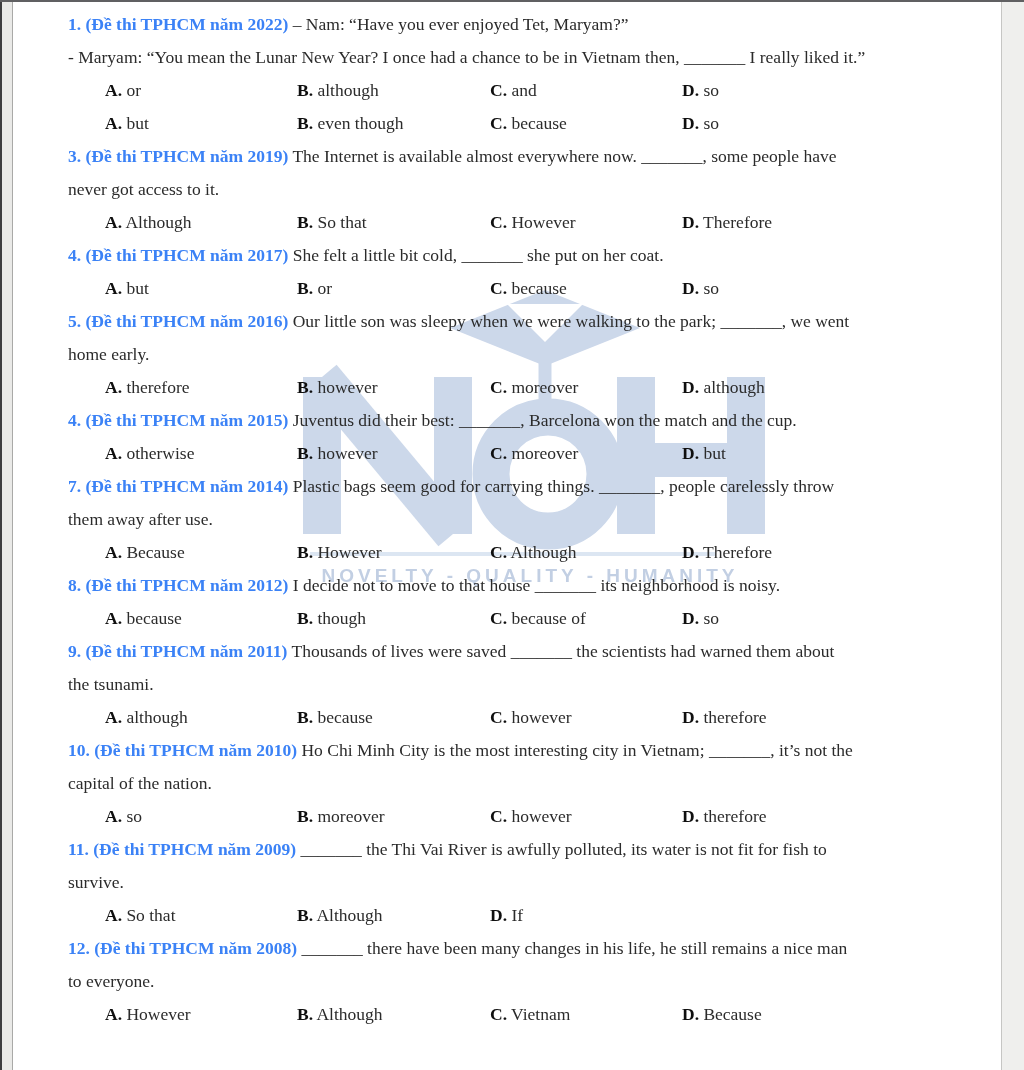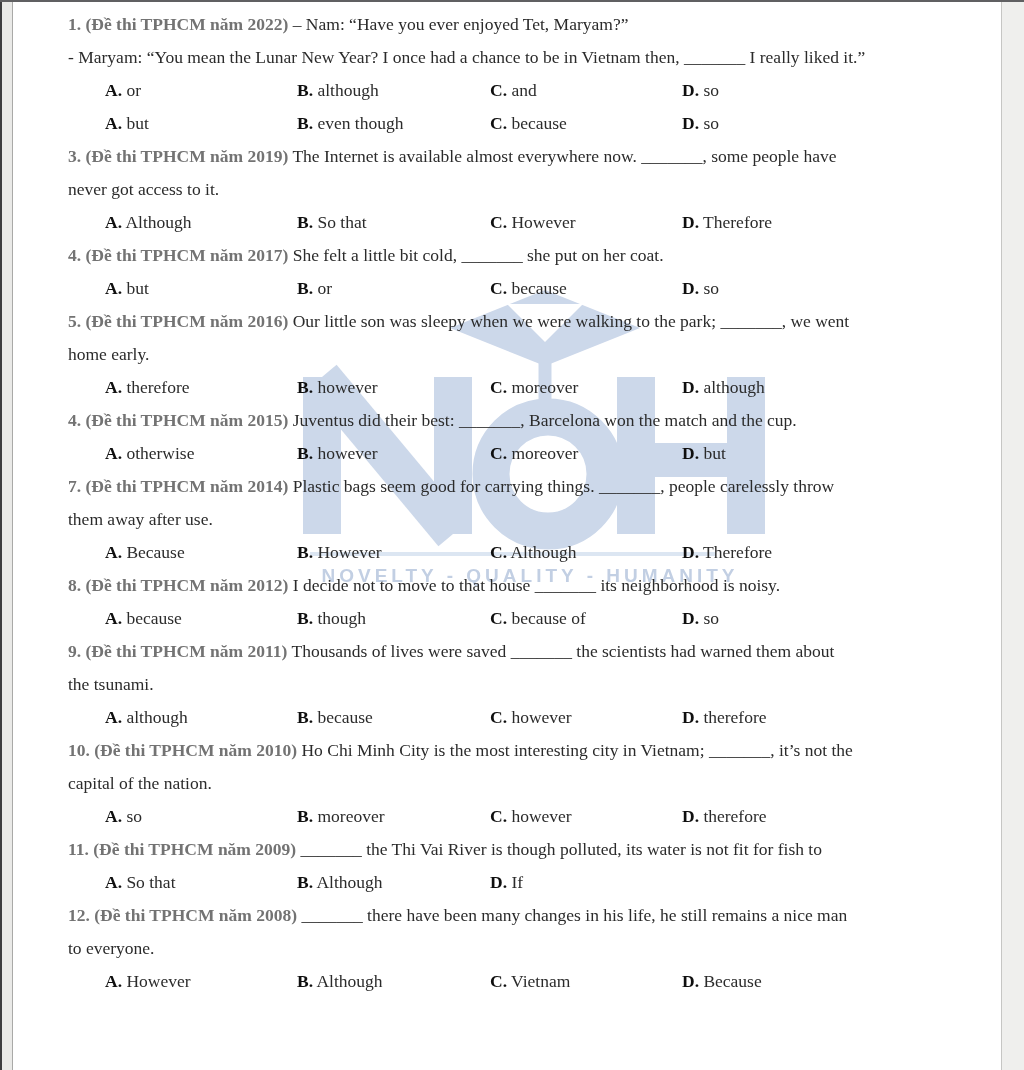--- a/index.html
+++ b/index.html
@@ -20,21 +20,21 @@
   .wm-fill { fill:var(--logo-color,#ccd8ea); }
   .wm-divider-fill { fill:var(--divider-color,#dce6f2); }
   .wm-tagline { position:absolute; left:0; right:0; top:277px; text-align:center;
                 font-family:"Liberation Sans", sans-serif; font-weight:700; font-size:19px;
                 letter-spacing:4px; color:var(--tagline-color,#c2cfe3); white-space:nowrap; }
 
   
   .content { position:absolute; left:13px; right:24px; top:0; bottom:0; z-index:2;
              padding:8px 28px 0 55px; font-size:17.5px; line-height:33px; color:#2b2b2b; }
   .qline { white-space:nowrap; }
-  .qline b { font-weight:700; color:#737373; }
+  .qline b { font-weight:700; color:#3b82f6; }
   .opts-row { display:grid; grid-template-columns:192px 193px 192px auto; padding-left:37px; white-space:nowrap; }
   .opt b { font-weight:700; color:#0f0f0f; }
 </style>
 </head>
 <body>
 
 <div class="screen">
   <div class="edge-top"></div>
   <div class="edge-left"></div>
   <div class="edge-right"></div>
@@ -134,21 +134,22 @@
         <span class="opt"><b>D.</b><span> therefore</span></span>
       </div>
       <div class="qline"><b>10. (Đề thi TPHCM năm 2010)</b><span> Ho Chi Minh City is the most interesting city in Vietnam; _______, it’s not the</span></div>
       <div class="qline"><span>capital of the nation.</span></div>
       <div class="opts-row">
         <span class="opt"><b>A.</b><span> so</span></span>
         <span class="opt"><b>B.</b><span> moreover</span></span>
         <span class="opt"><b>C.</b><span> however</span></span>
         <span class="opt"><b>D.</b><span> therefore</span></span>
       </div>
-      <div class="qline"><b>11. (Đề thi TPHCM năm 2009)</b><span> _______ the Thi Vai River is though polluted, its water is not fit for fish to</span></div>
+      <div class="qline"><b>11. (Đề thi TPHCM năm 2009)</b><span> _______ the Thi Vai River is awfully polluted, its water is not fit for fish to</span></div>
+      <div class="qline"><span>survive.</span></div>
       <div class="opts-row">
         <span class="opt"><b>A.</b><span> So that</span></span>
         <span class="opt"><b>B.</b><span> Although</span></span>
         <span class="opt"><b>D.</b><span> If</span></span>
       </div>
       <div class="qline"><b>12. (Đề thi TPHCM năm 2008)</b><span> _______ there have been many changes in his life, he still remains a nice man</span></div>
       <div class="qline"><span>to everyone.</span></div>
       <div class="opts-row">
         <span class="opt"><b>A.</b><span> However</span></span>
         <span class="opt"><b>B.</b><span> Although</span></span>

